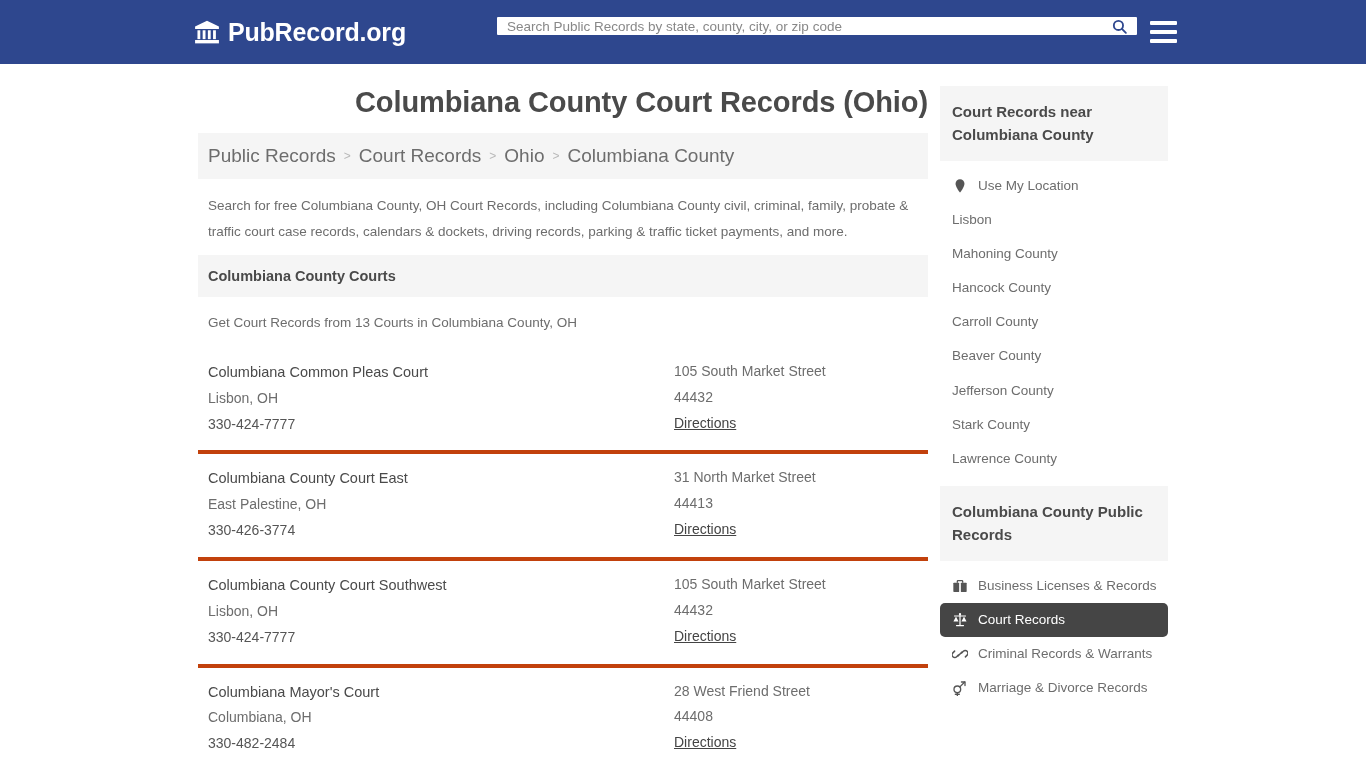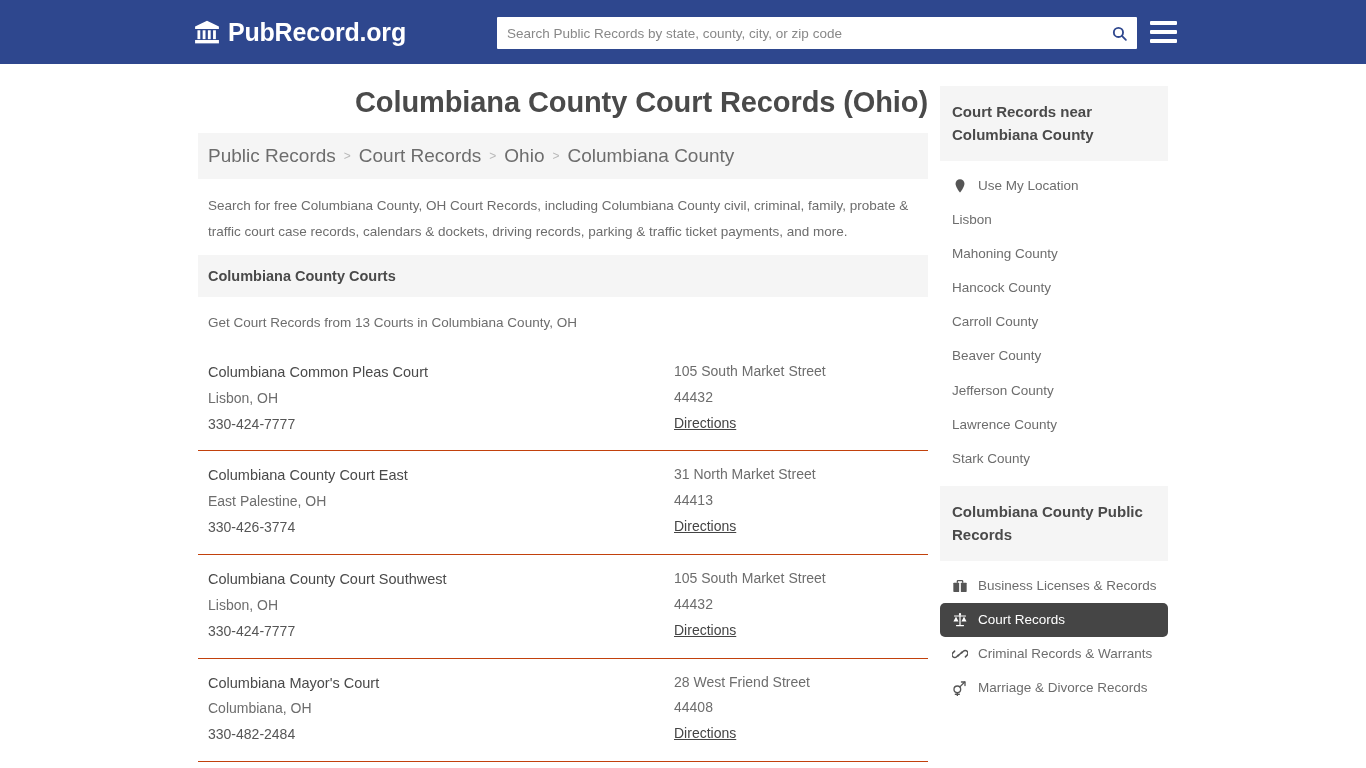--- a/index.html
+++ b/index.html
@@ -41,21 +41,21 @@
     font-weight: bold;
     letter-spacing: -0.2px;
     white-space: nowrap;
     text-align: center;
   }
   .search-wrap {
     position: absolute;
     left: 497px;
     top: 17px;
     width: 640px;
-    height: 32px;
+    height: 18px;
     background: #ffffff;
     display: flex;
     align-items: center;
     border-radius: 1px;
   }
   .search-input {
     flex: 1;
     height: 100%;
     border: 0;
     outline: none;
@@ -164,21 +164,21 @@
   .section-note {
     color: #6d6d6d;
     font-size: 13.5px;
     padding: 18px 10px 18px 10px;
   }
 
   
   .court-row {
     display: flex;
     padding: 11px 10px 13px 10px;
-    border-top: 1px solid #c2410c;
+    border-top: 4px solid #c2410c;
   }
   .court-row:first-of-type { border-top: 0; }
   .court-left { width: 466px; flex: 0 0 466px; }
   .court-right { flex: 1; }
   .court-name {
     font-size: 14.5px;
     font-weight: normal;
     color: #4a4a4a;
     line-height: 1.85;
     text-decoration: none;
@@ -360,24 +360,24 @@
             <a class="side-item">
               <span class="side-label">Carroll County</span>
             </a>
             <a class="side-item">
               <span class="side-label">Beaver County</span>
             </a>
             <a class="side-item">
               <span class="side-label">Jefferson County</span>
             </a>
             <a class="side-item">
+              <span class="side-label">Stark County</span>
+            </a>
+            <a class="side-item">
               <span class="side-label">Lawrence County</span>
-            </a>
-            <a class="side-item">
-              <span class="side-label">Stark County</span>
             </a>
           </div>
       </div>
 
       <div class="side-box">
         <div class="side-header">Columbiana County Public Records</div>
         <div class="side-list" id="records-list">
             <a class="side-item">
               <span class="side-icon">
                 <svg viewBox="0 0 24 24" fill="currentColor">

